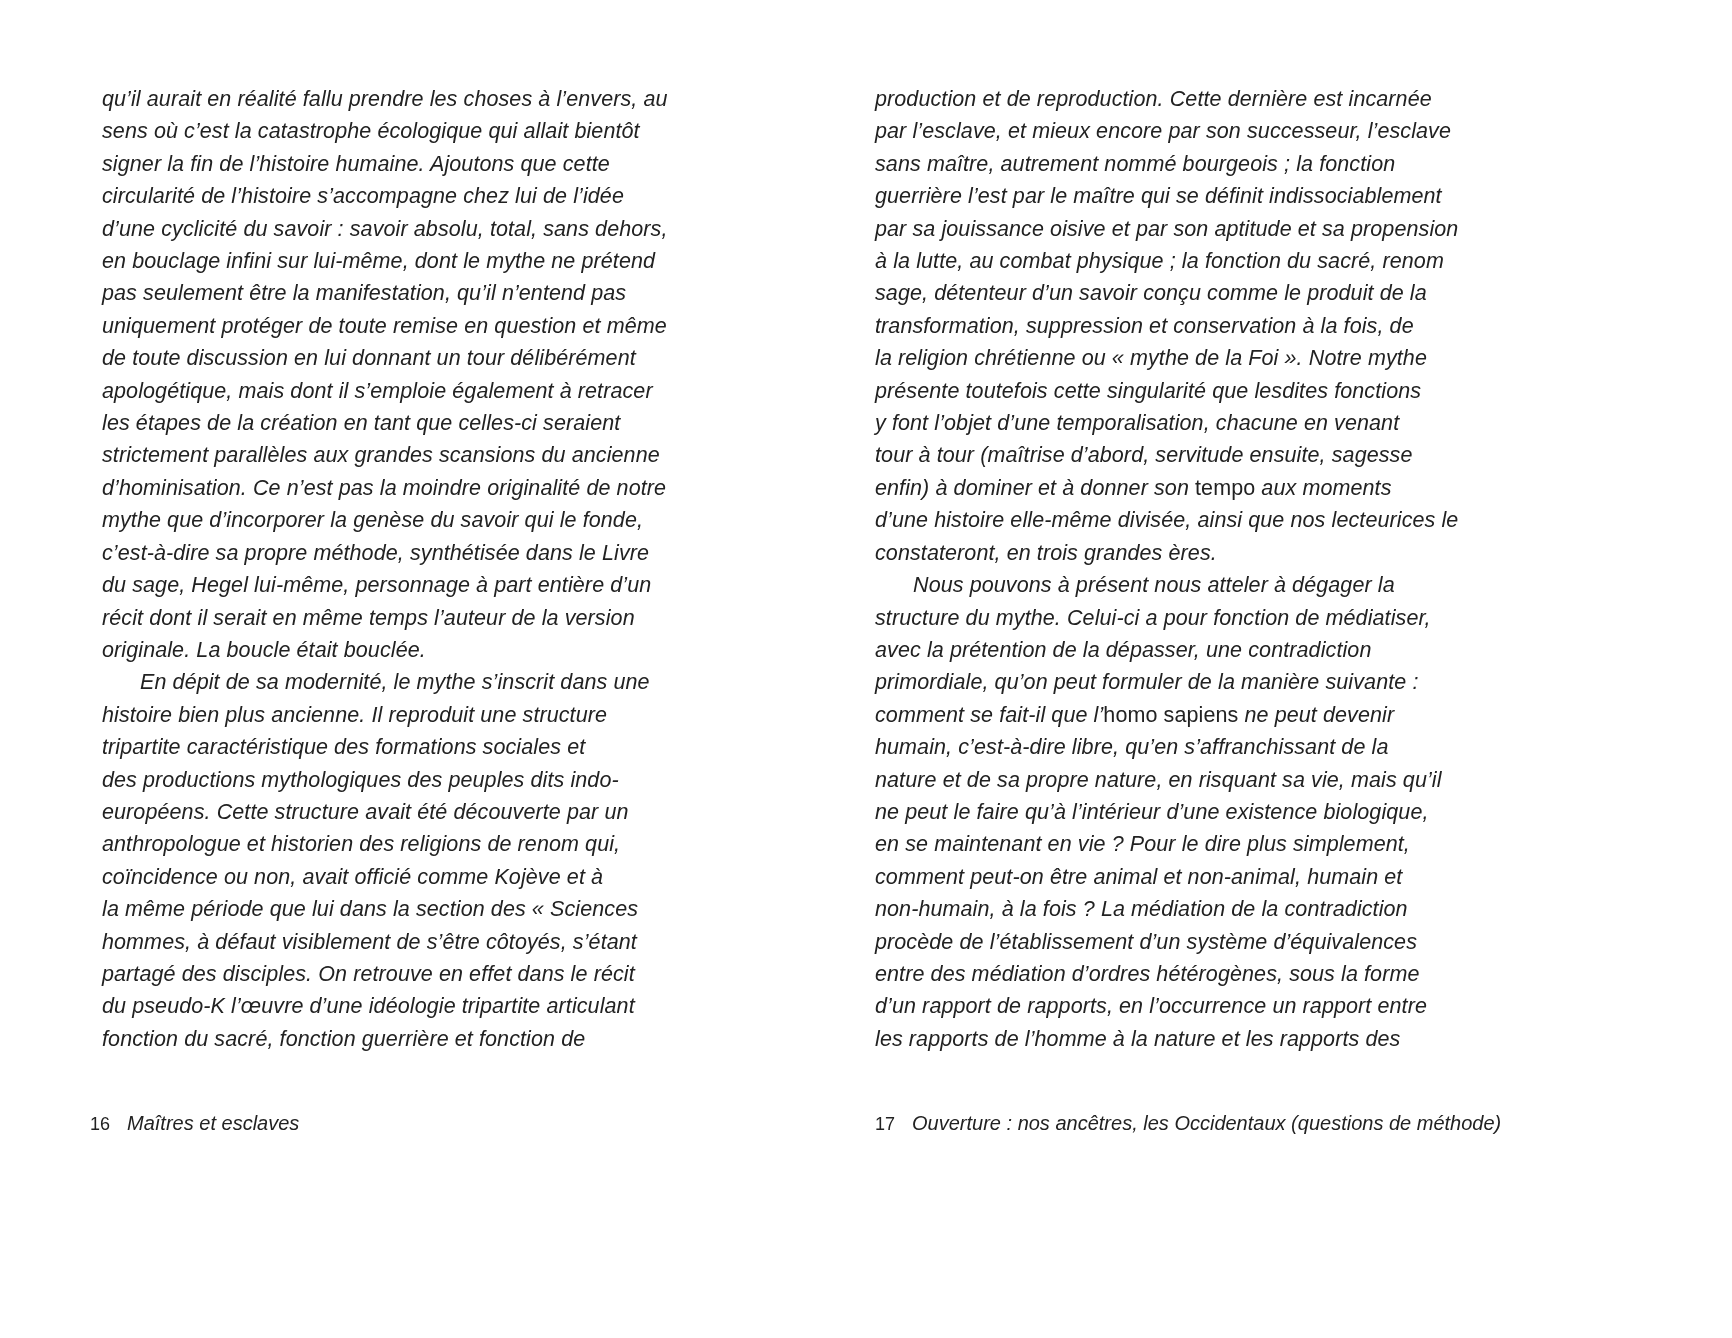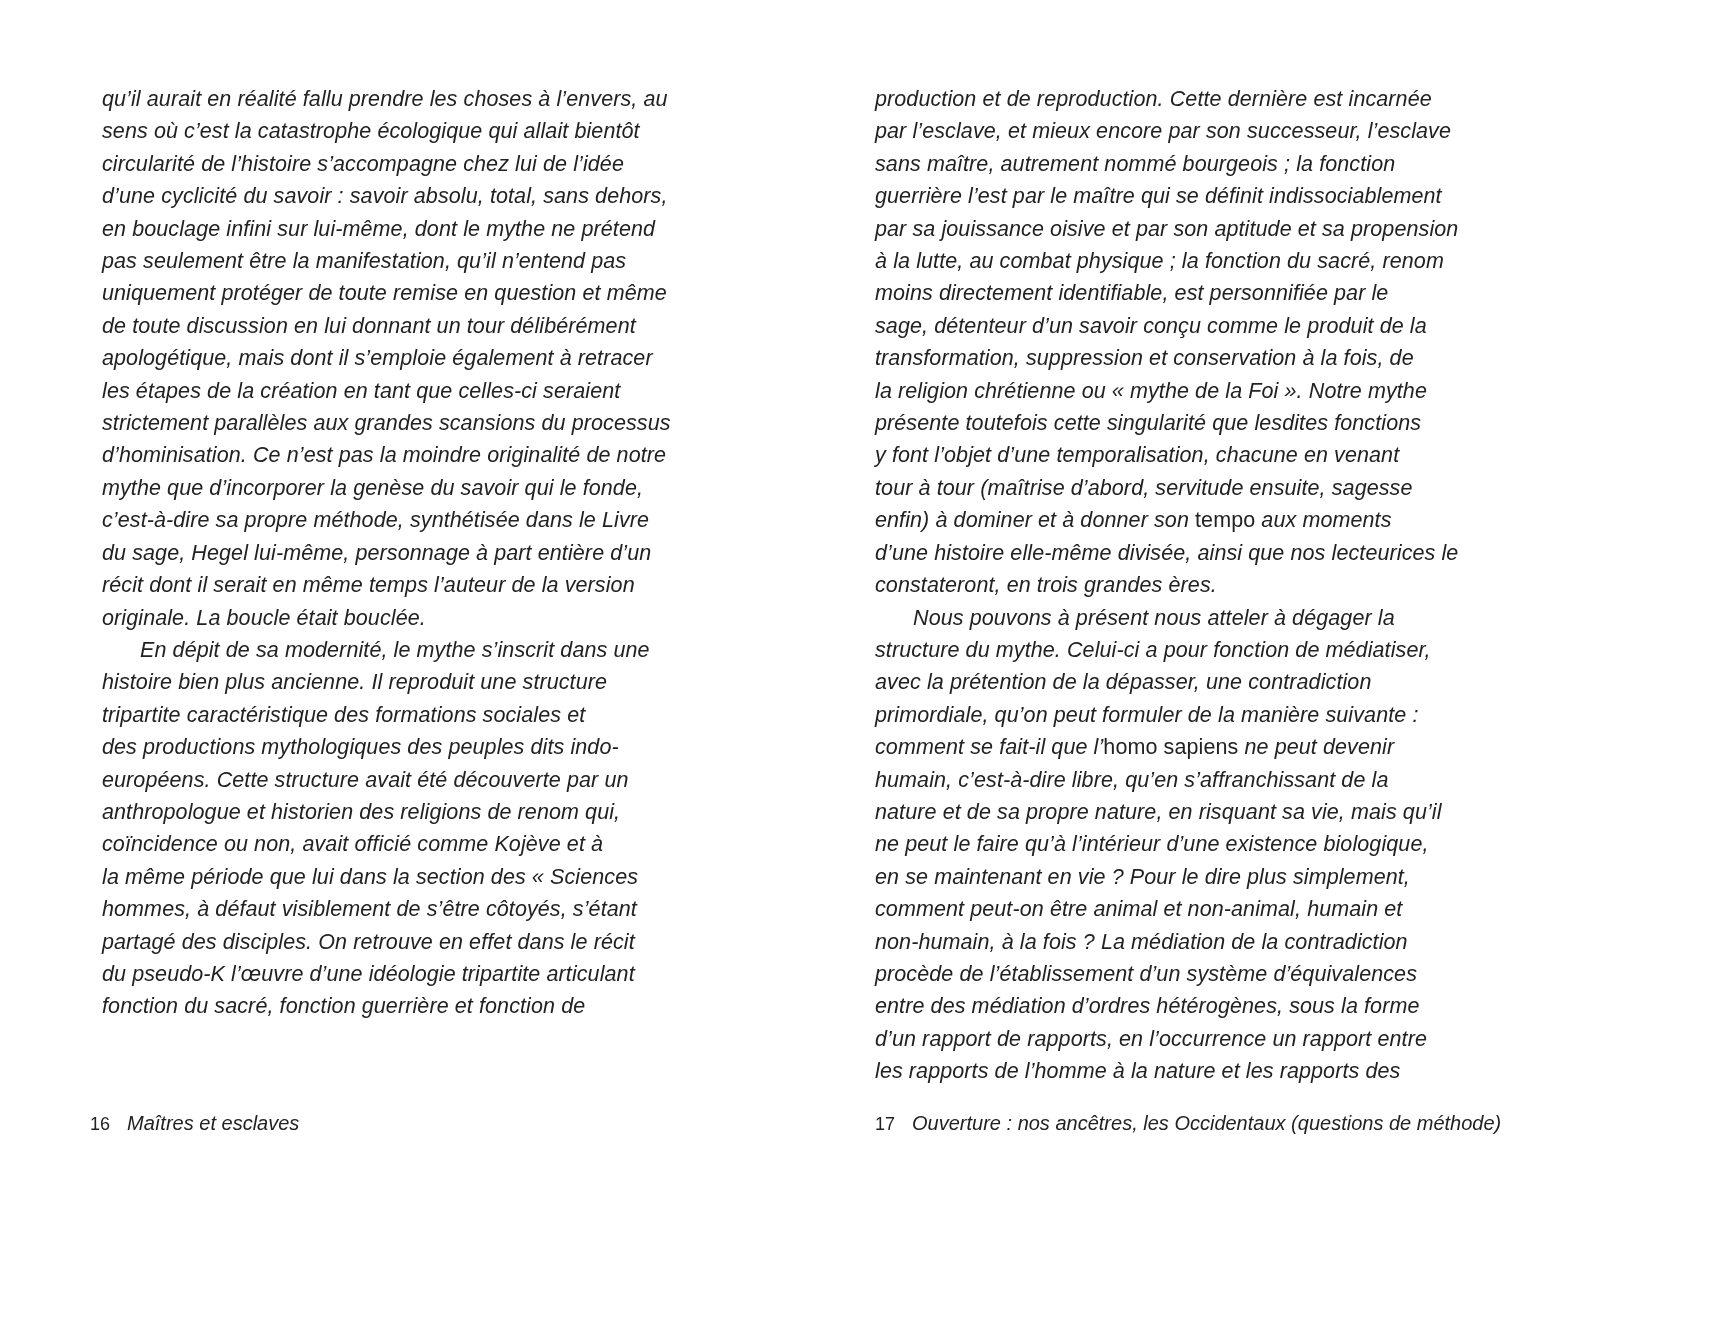--- a/index.html
+++ b/index.html
@@ -48,29 +48,30 @@
 </style>
 </head>
 <body>
 
 <main>
 
   <section class="text-col" id="left-col">
       <p class="para">
         <span class="line">qu’il aurait en réalité fallu prendre les choses à l’envers, au</span>
         <span class="line">sens où c’est la catastrophe écologique qui allait bientôt</span>
+        <span class="line">signer la fin de l’histoire humaine. Ajoutons que cette</span>
         <span class="line">circularité de l’histoire s’accompagne chez lui de l’idée</span>
         <span class="line">d’une cyclicité du savoir : savoir absolu, total, sans dehors,</span>
         <span class="line">en bouclage infini sur lui-même, dont le mythe ne prétend</span>
         <span class="line">pas seulement être la manifestation, qu’il n’entend pas</span>
         <span class="line">uniquement protéger de toute remise en question et même</span>
         <span class="line">de toute discussion en lui donnant un tour délibérément</span>
         <span class="line">apologétique, mais dont il s’emploie également à retracer</span>
         <span class="line">les étapes de la création en tant que celles-ci seraient</span>
-        <span class="line">strictement parallèles aux grandes scansions du processus</span>
+        <span class="line">strictement parallèles aux grandes scansions du ancienne</span>
         <span class="line">d’hominisation. Ce n’est pas la moindre originalité de notre</span>
         <span class="line">mythe que d’incorporer la genèse du savoir qui le fonde,</span>
         <span class="line">c’est-à-dire sa propre méthode, synthétisée dans le Livre</span>
         <span class="line">du sage, Hegel lui-même, personnage à part entière d’un</span>
         <span class="line">récit dont il serait en même temps l’auteur de la version</span>
         <span class="line">originale. La boucle était bouclée.</span>
       </p>
       <p class="para indent">
         <span class="line">En dépit de sa modernité, le mythe s’inscrit dans une</span>
         <span class="line">histoire bien plus ancienne. Il reproduit une structure</span>
@@ -88,21 +89,20 @@
     </section>
 
   <section class="text-col" id="right-col">
       <p class="para">
         <span class="line">production et de reproduction. Cette dernière est incarnée</span>
         <span class="line">par l’esclave, et mieux encore par son successeur, l’esclave</span>
         <span class="line">sans maître, autrement nommé bourgeois ; la fonction</span>
         <span class="line">guerrière l’est par le maître qui se définit indissociablement</span>
         <span class="line">par sa jouissance oisive et par son aptitude et sa propension</span>
         <span class="line">à la lutte, au combat physique ; la fonction du sacré, renom</span>
-        <span class="line">moins directement identifiable, est personnifiée par le</span>
         <span class="line">sage, détenteur d’un savoir conçu comme le produit de la</span>
         <span class="line">transformation, suppression et conservation à la fois, de</span>
         <span class="line">la religion chrétienne ou « mythe de la Foi ». Notre mythe</span>
         <span class="line">présente toutefois cette singularité que lesdites fonctions</span>
         <span class="line">y font l’objet d’une temporalisation, chacune en venant</span>
         <span class="line">tour à tour (maîtrise d’abord, servitude ensuite, sagesse</span>
         <span class="line">enfin) à dominer et à donner son <span class="roman">tempo</span> aux moments</span>
         <span class="line">d’une histoire elle-même divisée, ainsi que nos lecteurices le</span>
         <span class="line">constateront, en trois grandes ères.</span>
       </p>

